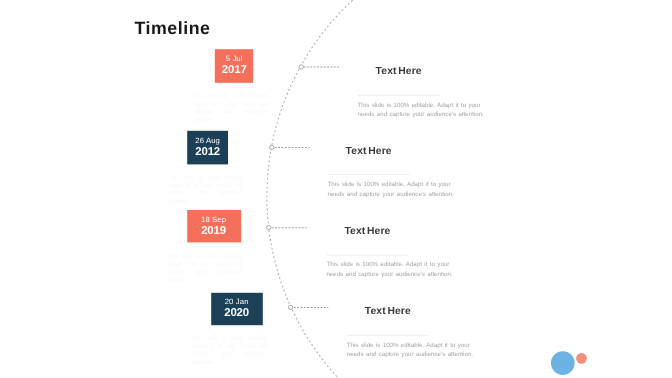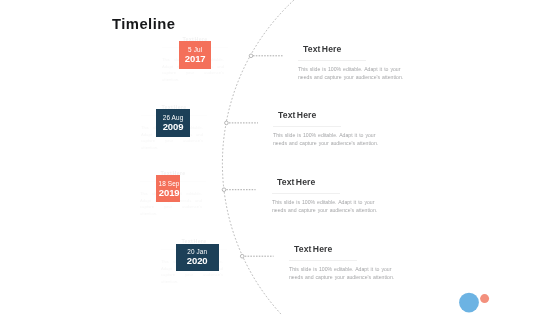--- a/index.html
+++ b/index.html
@@ -10,21 +10,21 @@
   svg.deco{position:absolute;left:0;top:0;}
 
   .title{position:absolute;left:112px;top:16px;font-size:14.8px;font-weight:bold;
          color:#17181a;letter-spacing:0.45px;white-space:nowrap;}
 
   .datebox{position:absolute;width:32.2px;height:27.4px;color:#fff;text-align:center;box-sizing:border-box;}
   .datebox .d{font-size:6.4px;padding-top:4.8px;letter-spacing:.12px;}
   .datebox .y{font-size:9.5px;font-weight:bold;margin-top:0.1px;letter-spacing:-0.1px;}
 
   .txt{position:absolute;}
-  .txt h3{margin:5px;font-size:8.6px;font-weight:bold;color:#38393b;letter-spacing:0.12px;word-spacing:-1.2px;white-space:nowrap;}
+  .txt h3{margin:15px;font-size:8.6px;font-weight:bold;color:#38393b;letter-spacing:0.12px;word-spacing:-1.2px;white-space:nowrap;}
   .txt .rule{width:68px;height:1px;background:#f0f0f0;margin:6px 0 5px 0;}
   .txt p{margin:0;font-size:5.15px;color:#a5a6a8;line-height:7.6px;width:114px;word-spacing:0.55px;}
 
   .ghost{opacity:.075;}
   .ghost h3{font-size:5.4px;letter-spacing:0.25px;text-align:center;color:#4c4c4c;}
   .ghost .rule{width:66px;margin:3px 0 9px 0;}
   .ghost p{width:62px;font-size:4.2px;line-height:6.7px;color:#8a8a8a;text-align:justify;}
 </style>
 </head>
 <body>
@@ -71,23 +71,23 @@
     <div class="rule"></div>
     <p>This slide is 100% editable. Adapt it to your needs and capture your audience's attention.</p>
   </div>
 
   <div class="datebox" style="left: 179.2px; top: 41.4px; width: 31.9px; background: rgb(244, 112, 90);">
     <div class="d">5 Jul</div>
     <div class="y">2017</div>
   </div>
   <div class="datebox" style="left: 156.4px; top: 109.4px; width: 33.3px; background: rgb(28, 64, 88);">
     <div class="d">26 Aug</div>
-    <div class="y">2009</div>
+    <div class="y">2012</div>
   </div>
-  <div class="datebox" style="left: 155.5px; top: 175px; width: 24px; background: rgb(244, 112, 90); text-align: right;">
+  <div class="datebox" style="left: 155.5px; top: 175px; width: 45px; background: rgb(244, 112, 90);">
     <div class="d">18 Sep</div>
     <div class="y">2019</div>
   </div>
   <div class="datebox" style="left: 175.7px; top: 243.5px; width: 43px; background: rgb(28, 64, 88);">
     <div class="d">20 Jan</div>
     <div class="y">2020</div>
   </div>
 
   <div class="txt" style="left:298px;top:39px">
     <h3>Text Here</h3>

